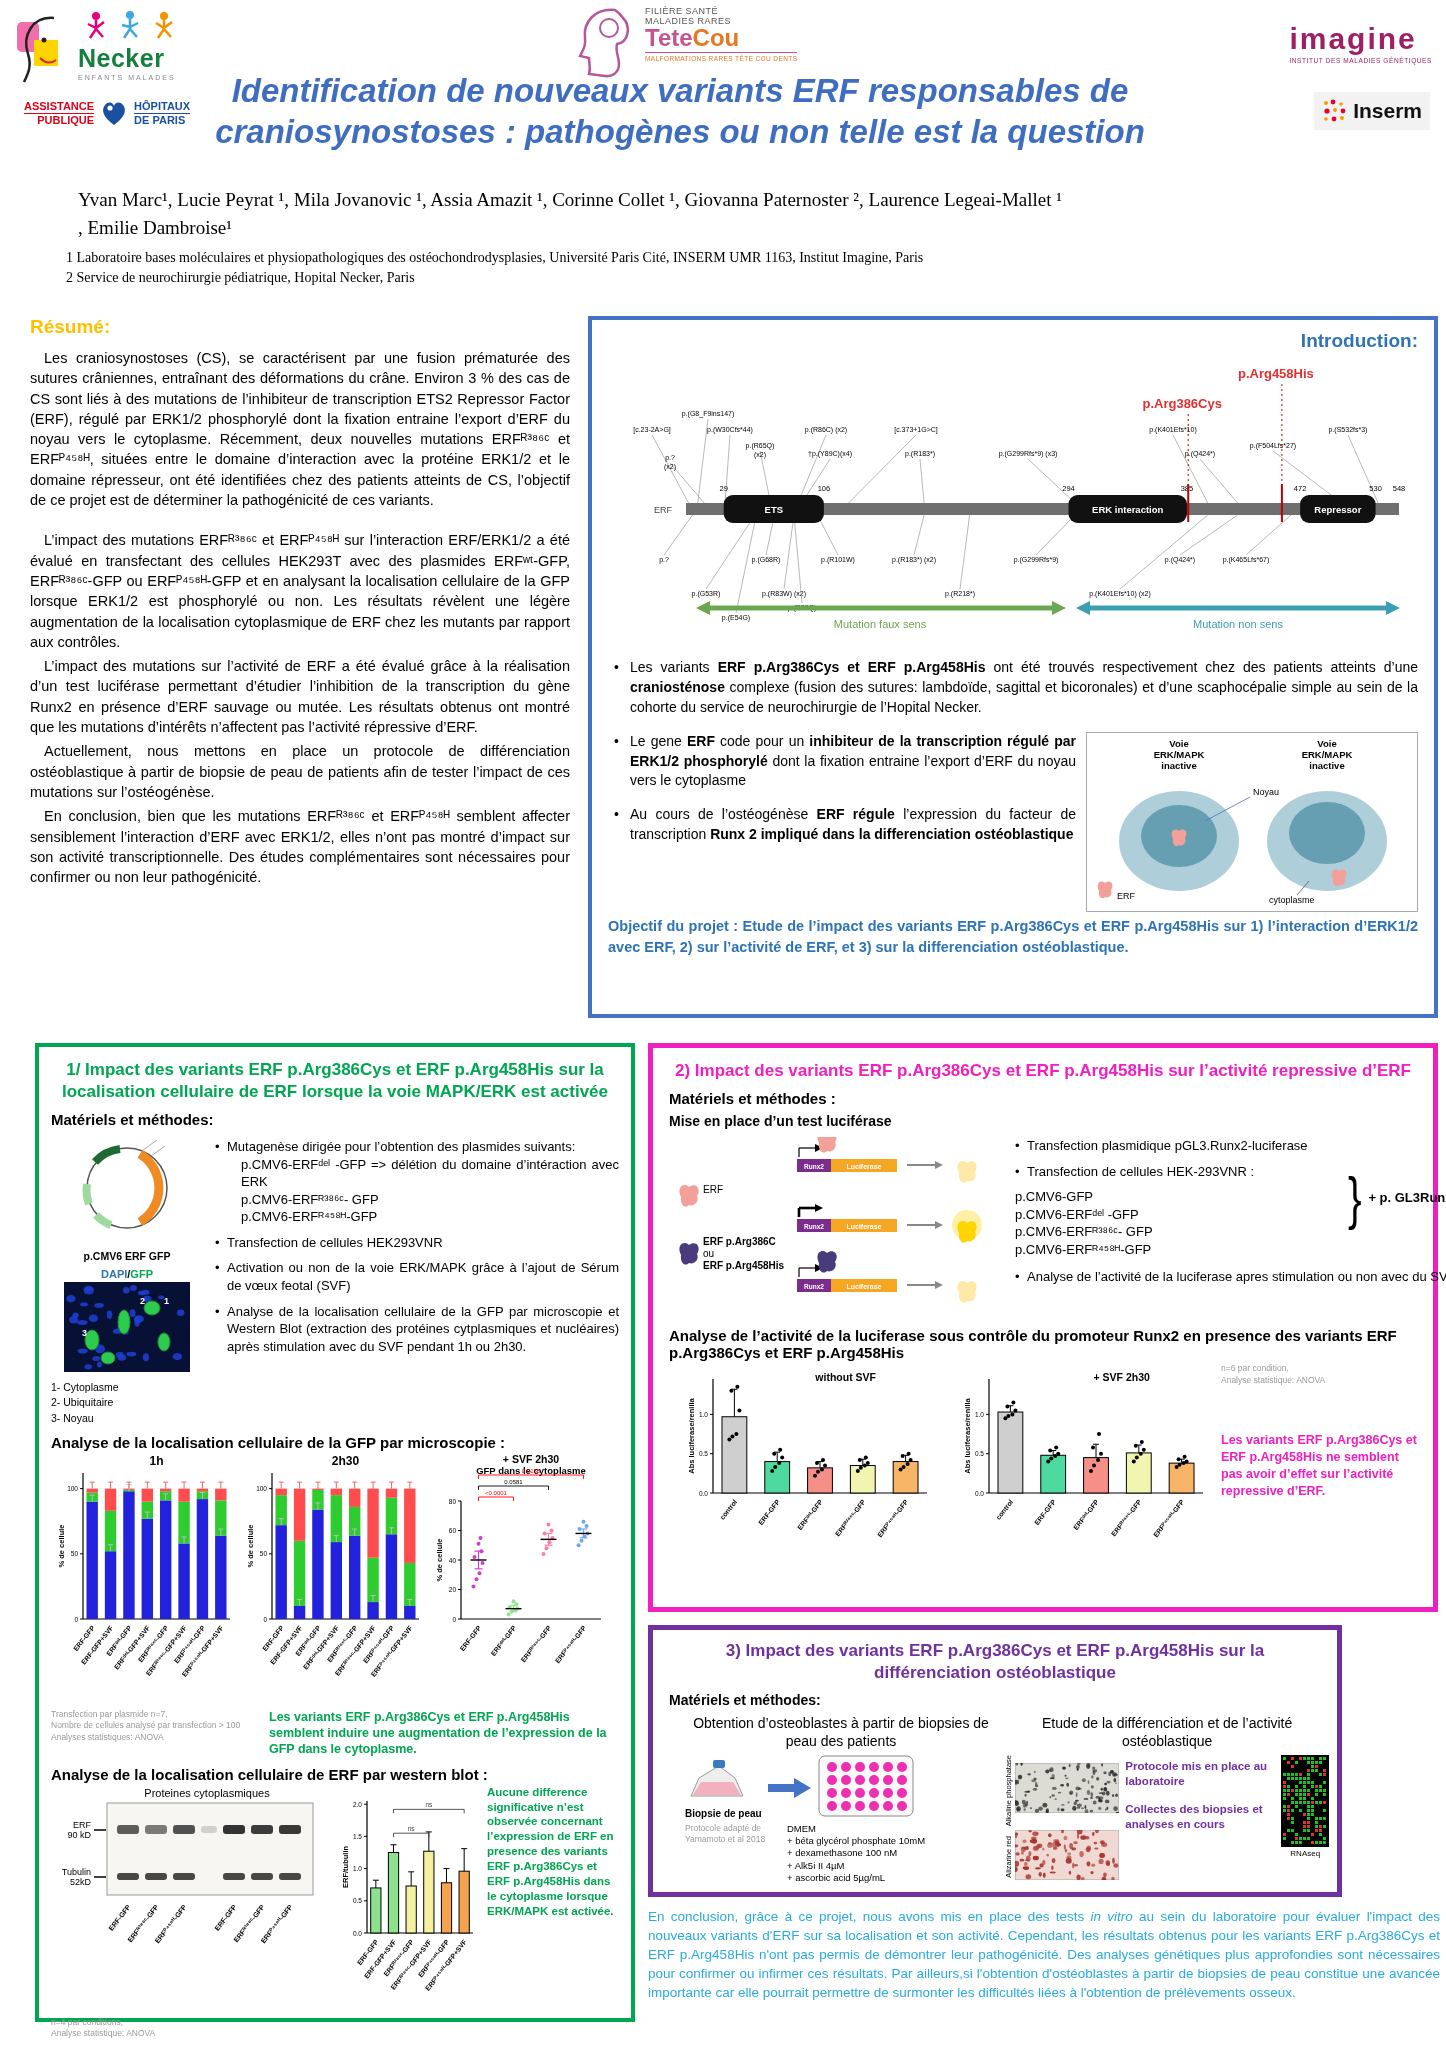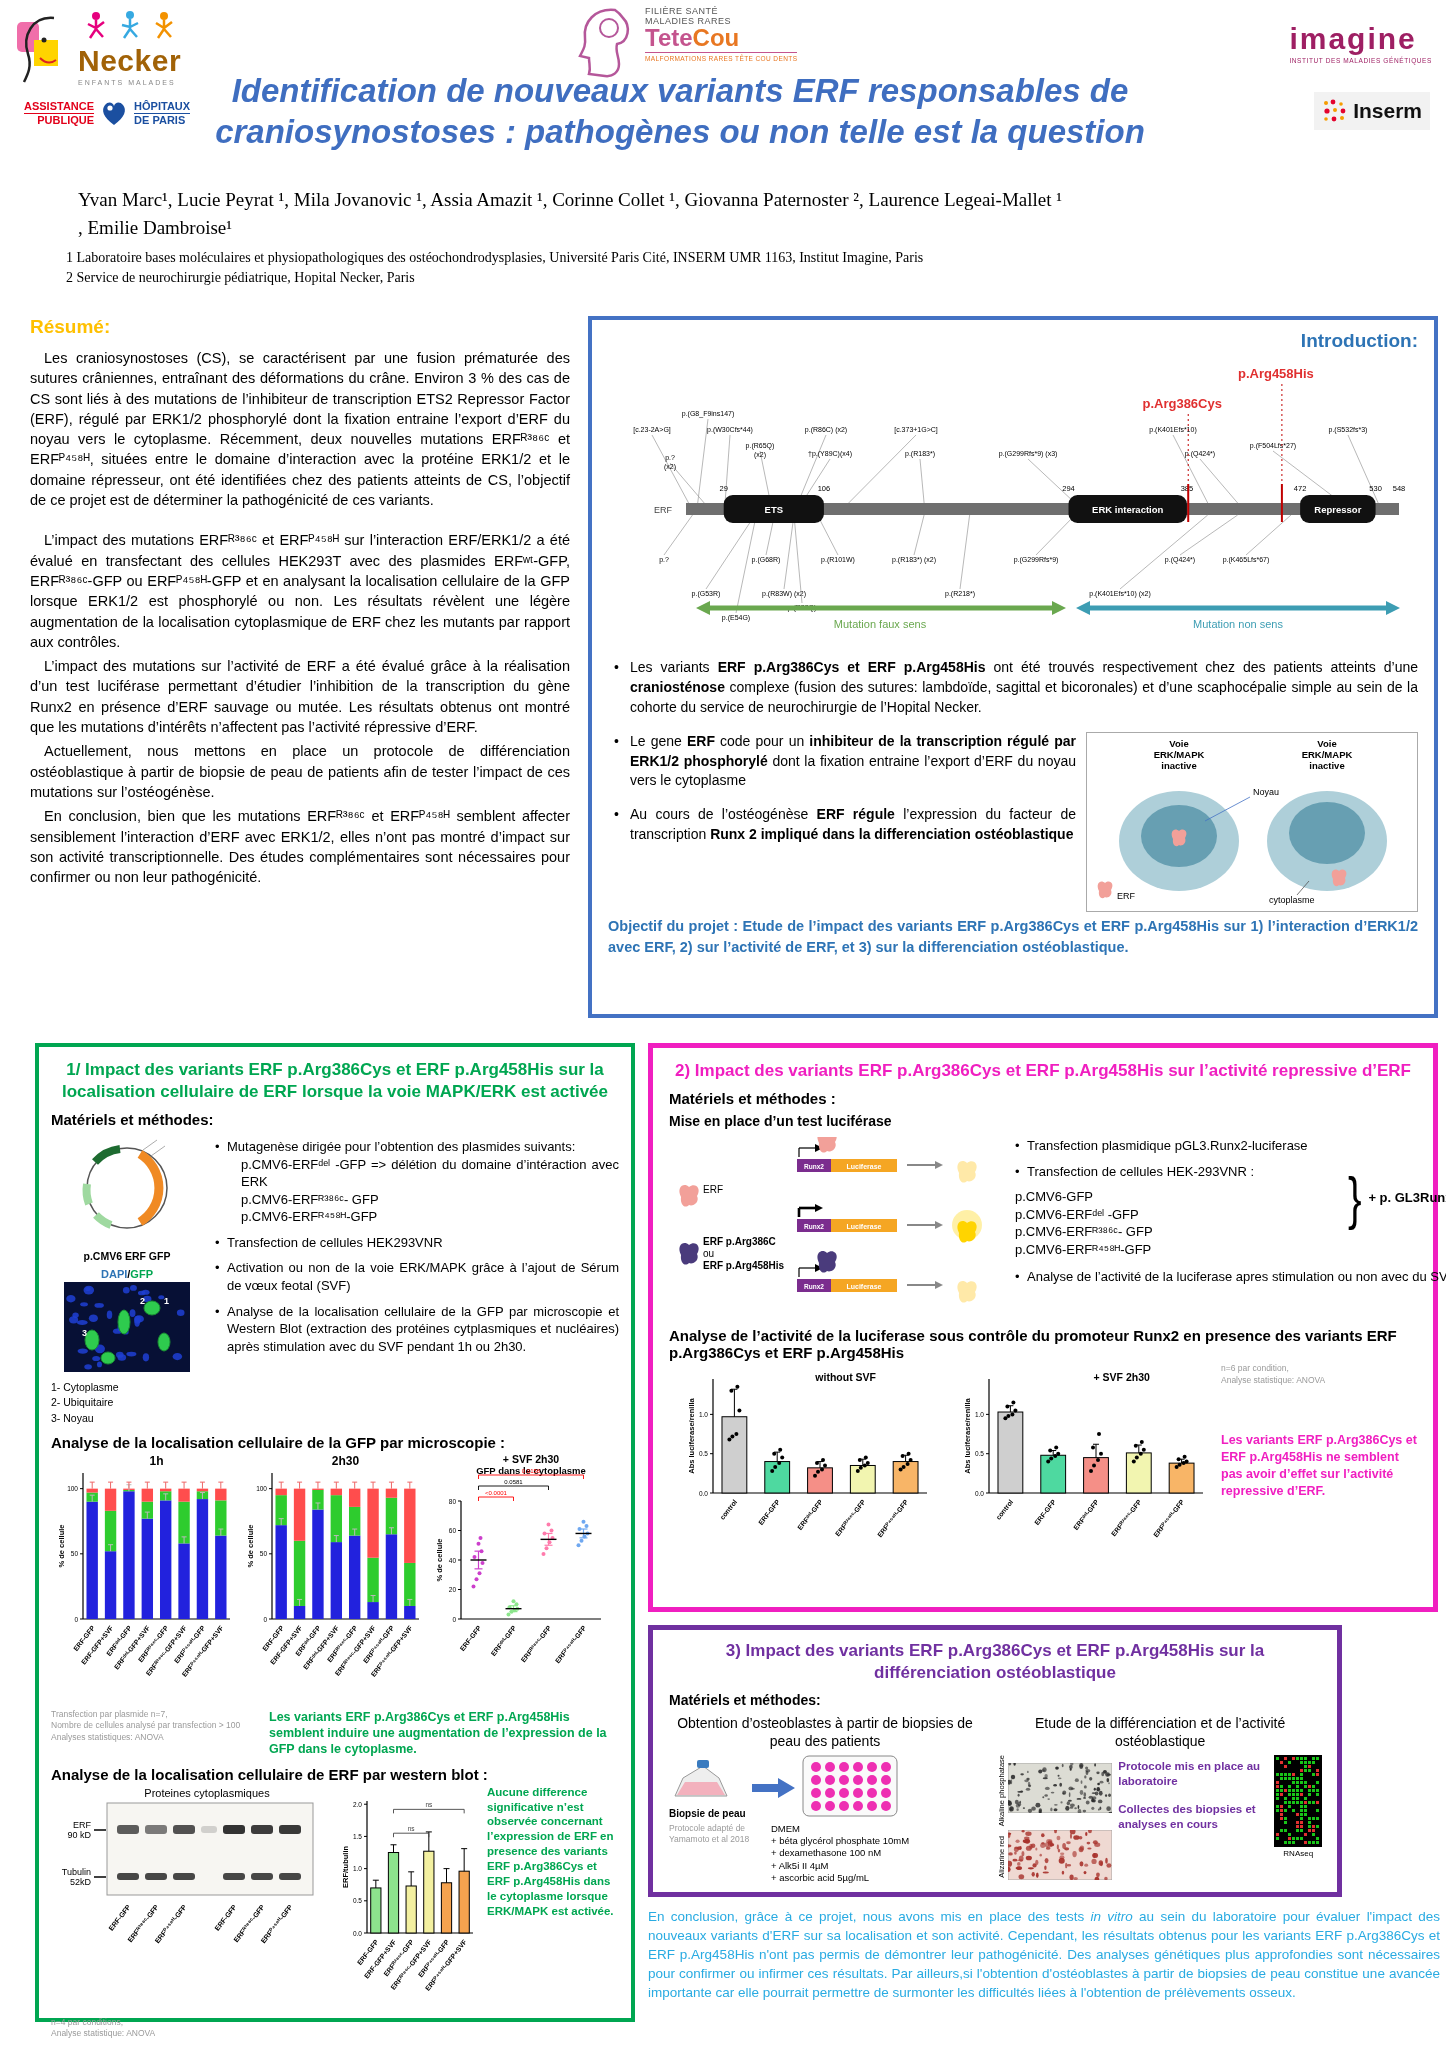--- a/index.html
+++ b/index.html
@@ -6,21 +6,21 @@
   #poster{position:relative;width:1446px;height:2048px;background:#ffffff;margin:0 auto;
           font-family:"Liberation Sans",sans-serif;color:#000;overflow:hidden;}
   .abs{position:absolute;}
   svg text{font-family:"Liberation Sans",sans-serif;}
   
   .poster-title{left:140px;top:70px;width:1080px;text-align:center;font-size:33px;font-weight:bold;
     font-style:italic;color:#3f6ec0;line-height:1.25;}
   .authors{left:78px;top:186px;width:1130px;font-family:"Liberation Serif",serif;font-size:19px;line-height:1.45;}
   .affils{left:66px;top:248px;width:1130px;font-family:"Liberation Serif",serif;font-size:14px;line-height:1.4;}
   .necker{left:14px;top:10px;display:flex;gap:6px;}
-  .necker-name{color:#a16207;font-size:30px;font-weight:bold;letter-spacing:.5px;}
+  .necker-name{color:#15803d;font-size:25px;font-weight:bold;letter-spacing:.5px;}
   .necker-sub{font-size:7px;color:#888;letter-spacing:2px;margin-top:1px;}
   .aphp{left:24px;top:98px;display:flex;align-items:center;gap:5px;}
   .aphp .red{color:#e2001a;font-size:11px;font-weight:bold;line-height:1.15;text-align:right;}
   .aphp .blue{color:#1b4fa0;font-size:11px;font-weight:bold;line-height:1.15;}
   .aphp .rule{border-top:1.5px solid #e2001a;}
   .aphp .rule2{border-top:1.5px solid #1b4fa0;}
   .tetecou{left:575px;top:6px;width:300px;display:flex;gap:8px;align-items:flex-start;}
   .tc-l1{font-size:9px;color:#555;letter-spacing:.5px;}
   .tc-name{font-size:24px;font-weight:bold;line-height:1;}
   .tc-name .t1{color:#c4548e;} .tc-name .t2{color:#e87722;}
@@ -70,21 +70,21 @@
   .graynote{color:#9a9a9a;font-size:8.5px;line-height:1.35;}
   .greennote{color:#00a651;font-size:12.5px;font-weight:bold;line-height:1.3;}
   .pinknote{color:#f01fc0;font-size:12.5px;font-weight:bold;line-height:1.35;}
   .wbrow{display:flex;gap:4px;align-items:flex-start;}
   
   .schemrow{display:flex;gap:14px;}
   .bracegrp{display:flex;align-items:center;gap:4px;}
   .brace{font-size:58px;font-weight:normal;line-height:.9;transform:scaleX(.7);}
   .bracelabel{font-size:13px;font-weight:bold;white-space:nowrap;}
   
-  .p3row{display:flex;gap:17px;}
+  .p3row{display:flex;gap:8px;margin-left:16px;}
   .p3left{width:312px;flex:none;}
   .p3h{font-size:14px;line-height:1.3;text-align:center;margin-bottom:4px;}
   .biopsy-row{display:flex;align-items:center;gap:6px;}
   .biopsie-label{font-size:10px;font-weight:bold;margin-top:2px;}
   .dmem{font-size:9.5px;line-height:1.3;}
   .p3right{flex:1;display:flex;gap:6px;}
   .stains{display:flex;flex-direction:column;gap:4px;}
   .stainrow{display:flex;align-items:center;gap:2px;}
   .vlab{writing-mode:vertical-rl;transform:rotate(180deg);font-size:7.5px;line-height:1.1;text-align:center;}
   .purplenote{color:#7030a0;font-size:11.5px;font-weight:bold;line-height:1.3;margin-bottom:14px;}

